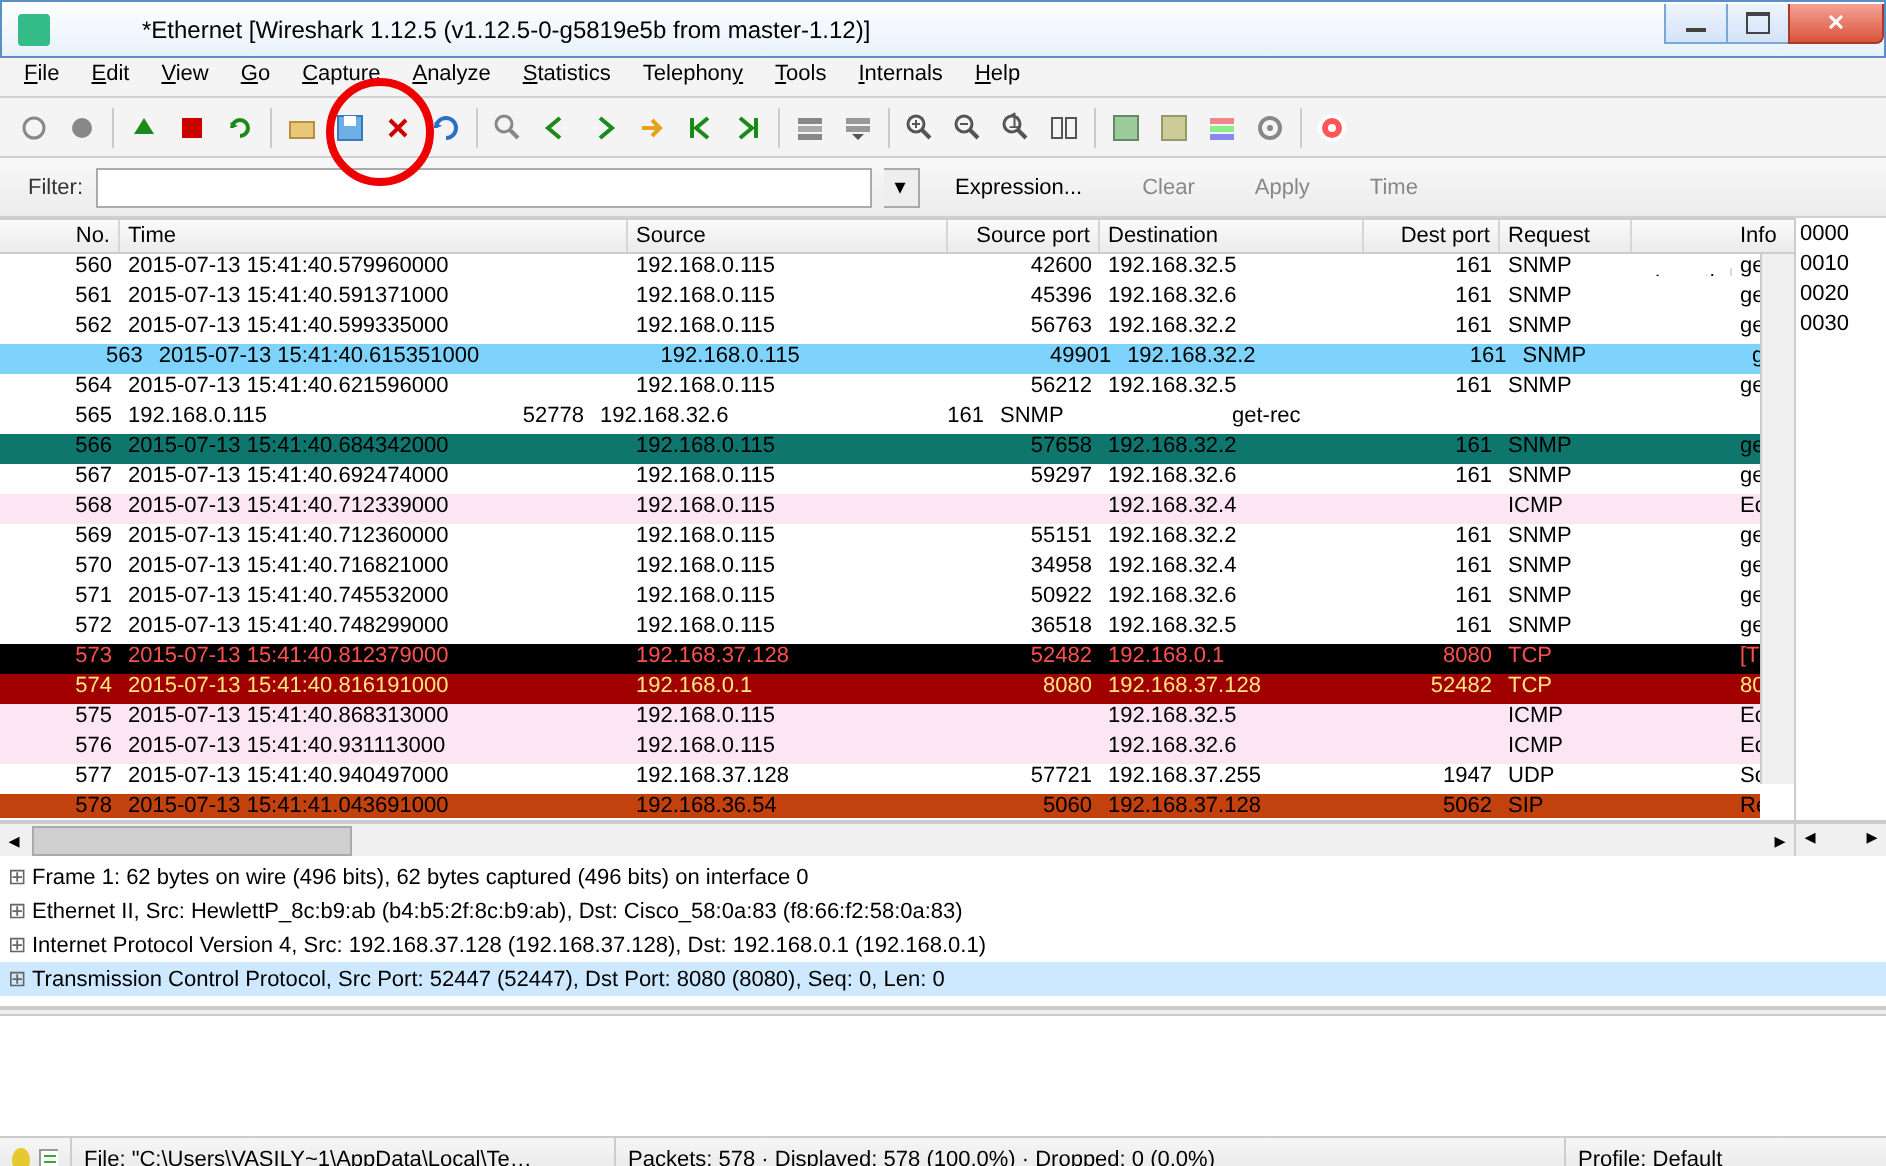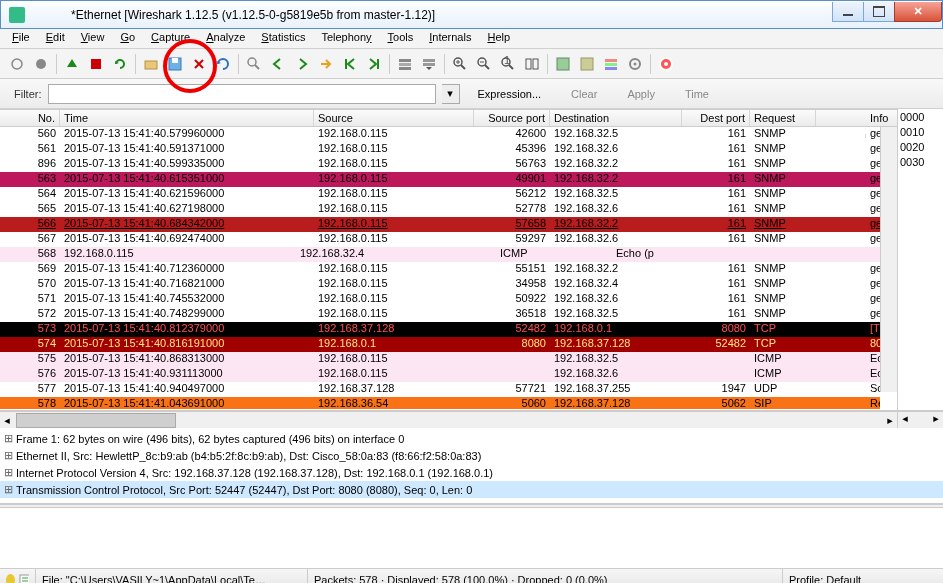--- a/index.html
+++ b/index.html
@@ -292,31 +292,31 @@
         <div class="c-time">2015-07-13 15:41:40.591371000</div>
         <div class="c-src">192.168.0.115</div>
         <div class="c-sp">45396</div>
         <div class="c-dst">192.168.32.6</div>
         <div class="c-dp">161</div>
         <div class="c-proto">SNMP</div>
         <div class="c-len">88</div>
         <div class="c-info">get-rec</div>
       </div>
       <div class="plrow" style="background: rgb(255, 255, 255);">
-        <div class="c-no">896</div>
+        <div class="c-no">562</div>
         <div class="c-time">2015-07-13 15:41:40.599335000</div>
         <div class="c-src">192.168.0.115</div>
         <div class="c-sp">56763</div>
         <div class="c-dst">192.168.32.2</div>
         <div class="c-dp">161</div>
         <div class="c-proto">SNMP</div>
         <div class="c-len">88</div>
         <div class="c-info">get-rec</div>
       </div>
-      <div class="plrow" style="background: #be185d;">
+      <div class="plrow" style="background: #7dd3fc; padding-left: 16px;">
         <div class="c-no">563</div>
         <div class="c-time">2015-07-13 15:41:40.615351000</div>
         <div class="c-src">192.168.0.115</div>
         <div class="c-sp">49901</div>
         <div class="c-dst">192.168.32.2</div>
         <div class="c-dp">161</div>
         <div class="c-proto">SNMP</div>
         <div class="c-len">88</div>
         <div class="c-info">get-rec</div>
       </div>
@@ -326,30 +326,29 @@
         <div class="c-src">192.168.0.115</div>
         <div class="c-sp">56212</div>
         <div class="c-dst">192.168.32.5</div>
         <div class="c-dp">161</div>
         <div class="c-proto">SNMP</div>
         <div class="c-len">88</div>
         <div class="c-info">get-rec</div>
       </div>
       <div class="plrow" style="background: rgb(255, 255, 255);">
         <div class="c-no">565</div>
-        <div class="c-time">2015-07-13 15:41:40.627198000</div>
         <div class="c-src">192.168.0.115</div>
         <div class="c-sp">52778</div>
         <div class="c-dst">192.168.32.6</div>
         <div class="c-dp">161</div>
         <div class="c-proto">SNMP</div>
         <div class="c-len">87</div>
         <div class="c-info">get-rec</div>
       </div>
-      <div class="plrow" style="background: #b91c1c; text-decoration: underline;">
+      <div class="plrow" style="background: #0f766e;">
         <div class="c-no">566</div>
         <div class="c-time">2015-07-13 15:41:40.684342000</div>
         <div class="c-src">192.168.0.115</div>
         <div class="c-sp">57658</div>
         <div class="c-dst">192.168.32.2</div>
         <div class="c-dp">161</div>
         <div class="c-proto">SNMP</div>
         <div class="c-len">88</div>
         <div class="c-info">get-rec</div>
       </div>
@@ -359,20 +358,21 @@
         <div class="c-src">192.168.0.115</div>
         <div class="c-sp">59297</div>
         <div class="c-dst">192.168.32.6</div>
         <div class="c-dp">161</div>
         <div class="c-proto">SNMP</div>
         <div class="c-len">88</div>
         <div class="c-info">get-rec</div>
       </div>
       <div class="plrow" style="background: rgb(253, 230, 243);">
         <div class="c-no">568</div>
+        <div class="c-time">2015-07-13 15:41:40.712339000</div>
         <div class="c-src">192.168.0.115</div>
         <div class="c-sp"></div>
         <div class="c-dst">192.168.32.4</div>
         <div class="c-dp"></div>
         <div class="c-proto">ICMP</div>
         <div class="c-len">110</div>
         <div class="c-info">Echo (p</div>
       </div>
       <div class="plrow" style="background: rgb(255, 255, 255);">
         <div class="c-no">569</div>
@@ -466,21 +466,21 @@
         <div class="c-no">577</div>
         <div class="c-time">2015-07-13 15:41:40.940497000</div>
         <div class="c-src">192.168.37.128</div>
         <div class="c-sp">57721</div>
         <div class="c-dst">192.168.37.255</div>
         <div class="c-dp">1947</div>
         <div class="c-proto">UDP</div>
         <div class="c-len">82</div>
         <div class="c-info">Source </div>
       </div>
-      <div class="plrow" style="background: #f97316;">
+      <div class="plrow" style="background: #c2410c;">
         <div class="c-no">578</div>
         <div class="c-time">2015-07-13 15:41:41.043691000</div>
         <div class="c-src">192.168.36.54</div>
         <div class="c-sp">5060</div>
         <div class="c-dst">192.168.37.128</div>
         <div class="c-dp">5062</div>
         <div class="c-proto">SIP</div>
         <div class="c-len">593</div>
         <div class="c-info">Request</div>
       </div>

